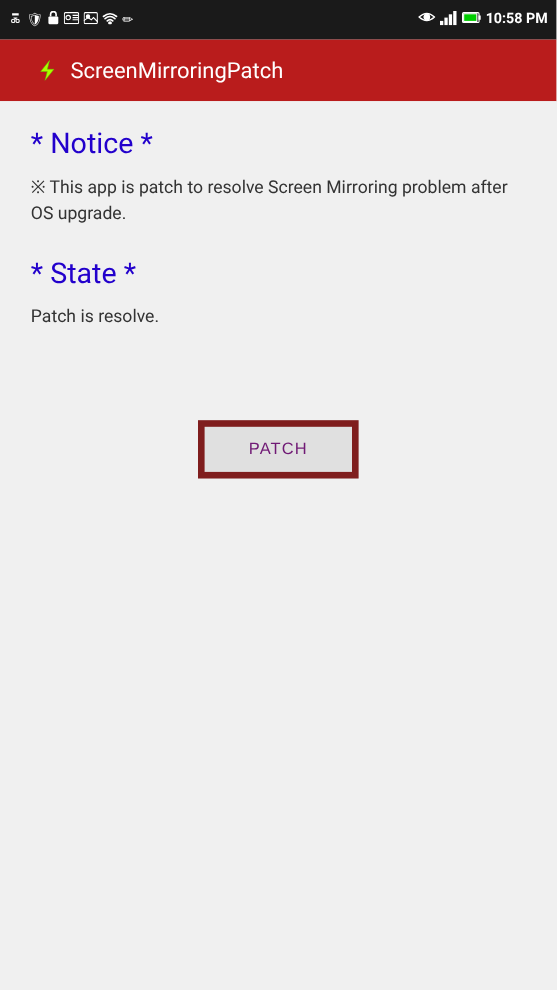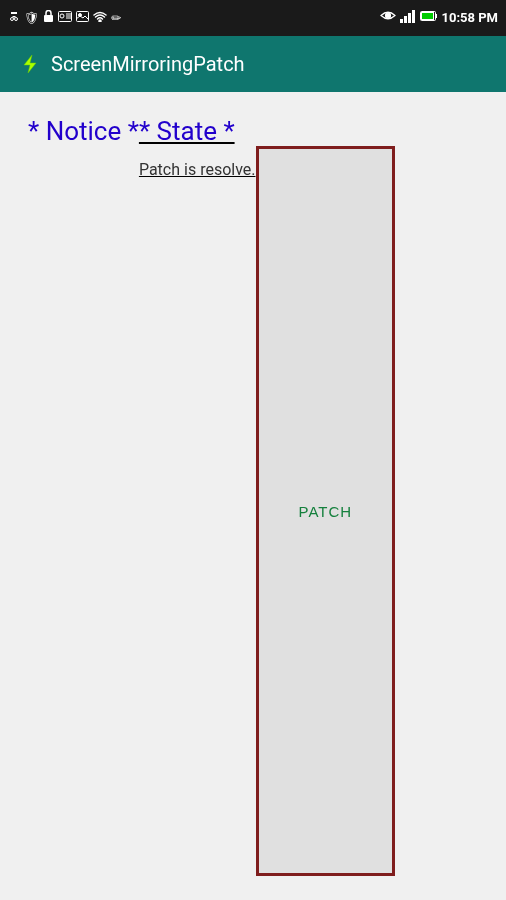--- a/index.html
+++ b/index.html
@@ -44,26 +44,26 @@
       font-weight: bold;
     }
 
     .status-icon {
       display: inline-block;
       font-size: 12px;
     }
 
     
     .app-bar {
-      background: #0f766e;
+      background: #b91c1c;
       color: #fff;
       height: 56px;
       display: flex;
       align-items: center;
-      padding: 0 19px;
+      padding: 0 32px;
       gap: 10px;
       flex-shrink: 0;
     }
 
     .app-bar-icon {
       width: 22px;
       height: 22px;
       display: flex;
       align-items: center;
       justify-content: center;
@@ -79,52 +79,51 @@
       font-weight: normal;
       color: #fff;
     }
 
     
     .main-content {
       flex: 1;
       background: #f0f0f0;
       padding: 24px 28px;
       display: flex;
-      flex-direction: row;
+      flex-direction: column;
     }
 
     .section-title {
       color: #2200cc;
       font-size: 26px;
       font-weight: normal;
       margin-bottom: 12px;
     }
 
     .section-body {
       color: #333;
       font-size: 16px;
       line-height: 1.5;
       margin-bottom: 28px;
     }
 
     .state-section {
       margin-bottom: 24px;
-      text-decoration: underline;
     }
 
     .button-container {
       display: flex;
       justify-content: center;
       margin-top: 30px;
     }
 
     .patch-button {
       background: #e0e0e0;
-      border: 3px solid #7f1d1d;
-      color: #15803d;
+      border: 6px solid #7f1d1d;
+      color: #701a75;
       font-size: 15px;
       letter-spacing: 1px;
       padding: 12px 40px;
       cursor: pointer;
       font-weight: 500;
       text-transform: uppercase;
     }
   </style>
 </head>
 <body>
@@ -216,20 +215,21 @@
       <polygon points="13,2 5,12 11,12 9,20 17,10 11,10" fill="#aaff00" stroke="#66cc00" stroke-width="0.5"></polygon>
     </svg>
   </div>
   <span class="app-bar-title">ScreenMirroringPatch</span>
 </div>
 
 <div class="main-content">
 
   <div class="notice-section">
     <div class="section-title">* Notice *</div>
+    <div class="section-body">※ This app is patch to resolve Screen Mirroring problem after OS upgrade.</div>
   </div>
 
   <div class="state-section">
     <div class="section-title">* State *</div>
     <div class="section-body">Patch is resolve.</div>
   </div>
 
   <div class="button-container">
     <button class="patch-button">PATCH</button>
   </div>

